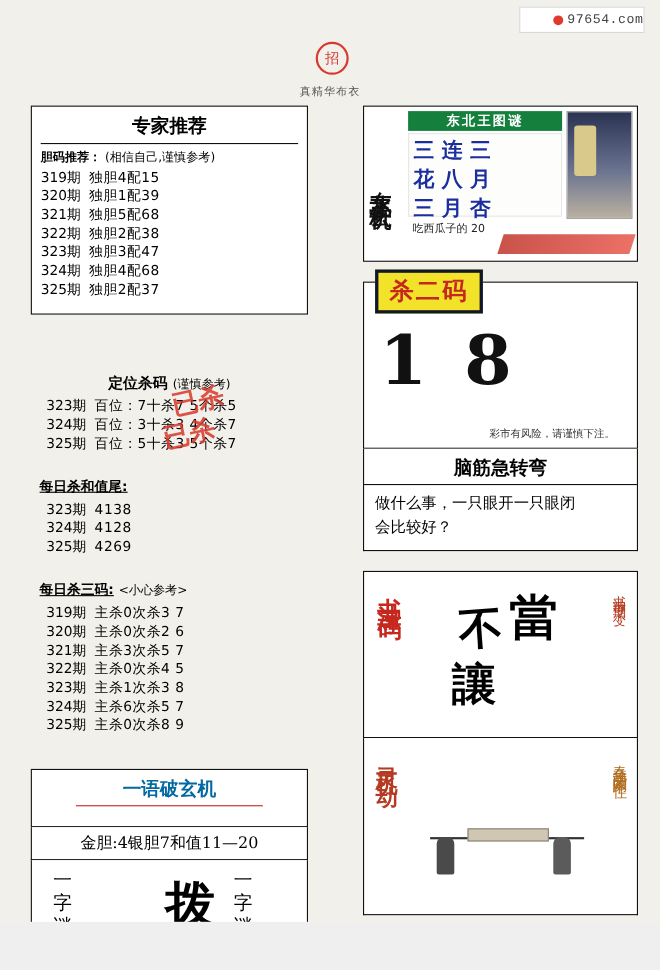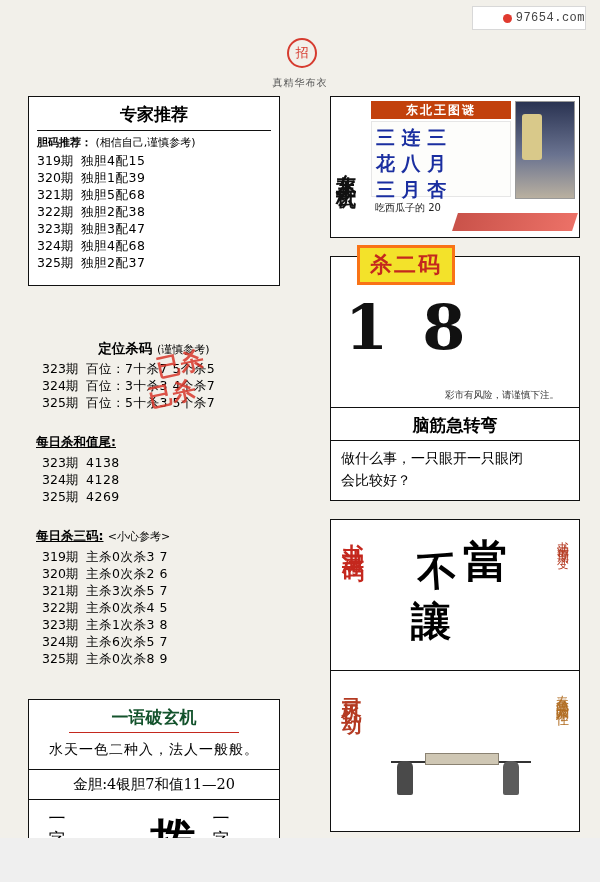--- a/index.html
+++ b/index.html
@@ -62,21 +62,21 @@
   .stamp{
     position:absolute;color:#d8372b;opacity:.85;
     font-weight:bold;transform:rotate(-12deg);
     font-family:"DejaVu Serif",serif;pointer-events:none;
   }
 
   
   .onesent{
     border:1px solid #111;background:#fff;padding:6px 10px 10px;
   }
-  .onesent .t{text-align:center;font-size:17px;font-weight:bold;color:#14532d;}
+  .onesent .t{text-align:center;font-size:17px;font-weight:bold;color:#0369a1;}
   .onesent .u{height:1px;background:#c4281e;margin:3px 30px 8px;}
   .onesent .p{font-size:14px;text-align:center;letter-spacing:1px;}
 
   .goldline{
     border:1px solid #111;border-top:none;background:#fff;
     text-align:center;font-size:14.5px;font-weight:normal;
     font-family:"DejaVu Serif",serif;padding:5px 0;
   }
 
   
@@ -98,21 +98,21 @@
   
   .rbox{border:1px solid #111;background:#fff;position:relative;}
   .vtitle{
     position:absolute;left:-1px;top:0;width:34px;height:100%;
     display:flex;align-items:center;justify-content:center;
     writing-mode:vertical-rl;font-size:20px;font-weight:bold;
     letter-spacing:4px;color:#111;font-family:"DejaVu Serif",serif;
   }
   .banner{
     position:absolute;left:40px;top:4px;width:140px;height:18px;
-    background:#c2410c;color:#fff;font-size:12px;font-weight:bold;
+    background:#15803d;color:#fff;font-size:12px;font-weight:bold;
     display:flex;align-items:center;justify-content:center;letter-spacing:2px;
   }
   .poemimg{
     position:absolute;left:40px;top:24px;width:140px;height:76px;
     background:#fdfdfb;border:1px solid #e6e6e6;
     color:#1a2ea0;font-size:19px;font-weight:bold;line-height:26px;
     padding:2px 4px;box-sizing:border-box;
     font-family:"DejaVu Serif",serif;
   }
   .photo{
@@ -126,23 +126,23 @@
   }
   .redswoosh{
     position:absolute;right:4px;bottom:6px;width:120px;height:18px;
     background:linear-gradient(90deg,#c0342a,#e8584c);
     transform:skewX(-18deg);opacity:.85;
   }
 
   .killbox{height:150px;}
   .killtag{
     position:absolute;left:10px;top:-12px;width:92px;height:34px;
-    background:#f3e22a;border:3px solid #f97316;color:#c4281e;
+    background:#f3e22a;border:3px solid #0f172a;color:#c4281e;
     font-size:22px;font-weight:bold;display:flex;align-items:center;justify-content:center;
-    font-family:"DejaVu Serif",serif;letter-spacing:2px;margin-left:16px;
+    font-family:"DejaVu Serif",serif;letter-spacing:2px;
   }
   .kill-digits{
     position:absolute;left:14px;top:34px;width:170px;
     display:flex;gap:34px;font-size:62px;font-weight:bold;
     font-family:"DejaVu Serif",serif;color:#111;
   }
   .kill-note{
     position:absolute;right:6px;bottom:6px;width:128px;
     font-size:9.5px;color:#333;line-height:13px;text-align:left;
   }
@@ -269,21 +269,20 @@
         <div class="r"><span class="k">324期</span><span class="v">主杀6次杀5 7</span></div>
         <div class="r"><span class="k">325期</span><span class="v">主杀0次杀8 9</span></div>
       </div>
     </div>
 
     <div style="height:14px;"></div>
 
     <div class="onesent">
       <div class="t">一语破玄机</div>
       <div class="u"></div>
-      <div class="p">水天一色二种入，法人一般般。</div>
     </div>
 
     <div class="goldline">金胆:4银胆7和值11—20</div>
 
     <div class="riddle">
       <div class="side l">一字谜</div>
       <div class="big">拨</div>
       <div class="side r">一字谜</div>
 
     </div>

